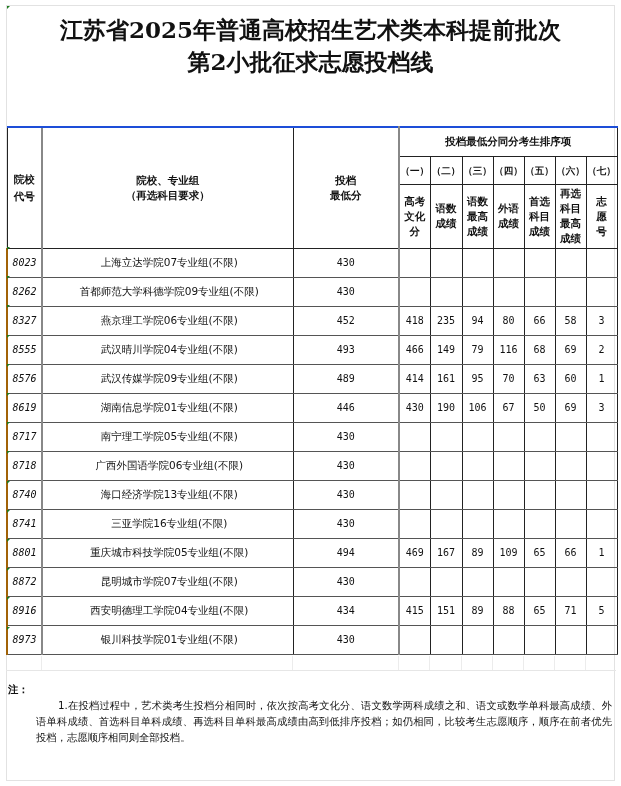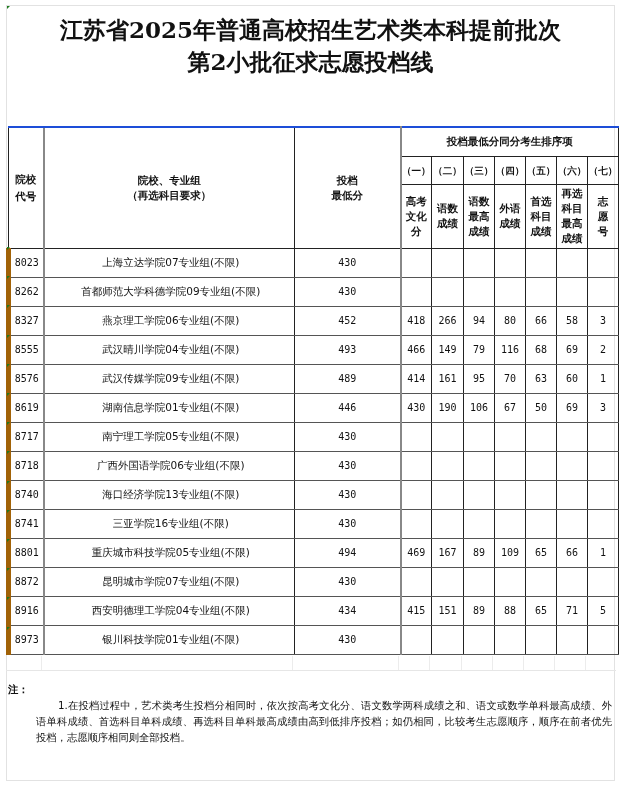--- a/index.html
+++ b/index.html
@@ -27,21 +27,21 @@
     font-size: 10px;
   }
   table.grid td, table.grid th {
     border: 1px solid #222; padding: 0; text-align: center; vertical-align: middle;
     overflow: hidden; white-space: nowrap;
   }
   table.grid th { font-weight: bold; font-size: 10.5px; line-height: 15px; }
   table.grid tr.hdr-top th { border-top: 2px solid #1d4ed8; }
   table.grid th.col-name, table.grid td.col-name { border-left: 2px solid #888; }
   table.grid th.col-min, table.grid td.col-min { border-right: 2px solid #888; border-left: 1px solid #444; }
-  table.grid td.col-code { border-left: 5px solid #a16207; }
+  table.grid td.col-code { border-left: 2px solid #a16207; font-style: italic; }
   table.grid tbody tr td { height: 28px; font-family: "DejaVu Sans Mono", monospace; font-size: 10px; }
   table.grid tbody tr { border-bottom: 1px solid #444; }
   table.grid tbody tr td { border-bottom: 1.5px solid #555; }
   table.grid td.col-name { text-align: center; padding-left: 3px; font-family: "DejaVu Sans", sans-serif; font-size: 10.5px; }
   table.grid td.col-code { font-size: 10px; }
   .wrap { white-space: normal !important; }
   .stack { display: inline-block; line-height: 17px; font-weight: bold; }
 
   .blank-row {
     position: absolute; left: 6px; top: 656px; width: 610px; height: 14px;
@@ -167,21 +167,21 @@
         <td></td>
         <td></td>
         <td></td>
         <td></td>
       </tr>
       <tr>
         <td class="col-code">8327</td>
         <td class="col-name">燕京理工学院06专业组(不限)</td>
         <td class="col-min">452</td>
         <td>418</td>
-        <td>266</td>
+        <td>235</td>
         <td>94</td>
         <td>80</td>
         <td>66</td>
         <td>58</td>
         <td>3</td>
       </tr>
       <tr>
         <td class="col-code">8555</td>
         <td class="col-name">武汉晴川学院04专业组(不限)</td>
         <td class="col-min">493</td>

